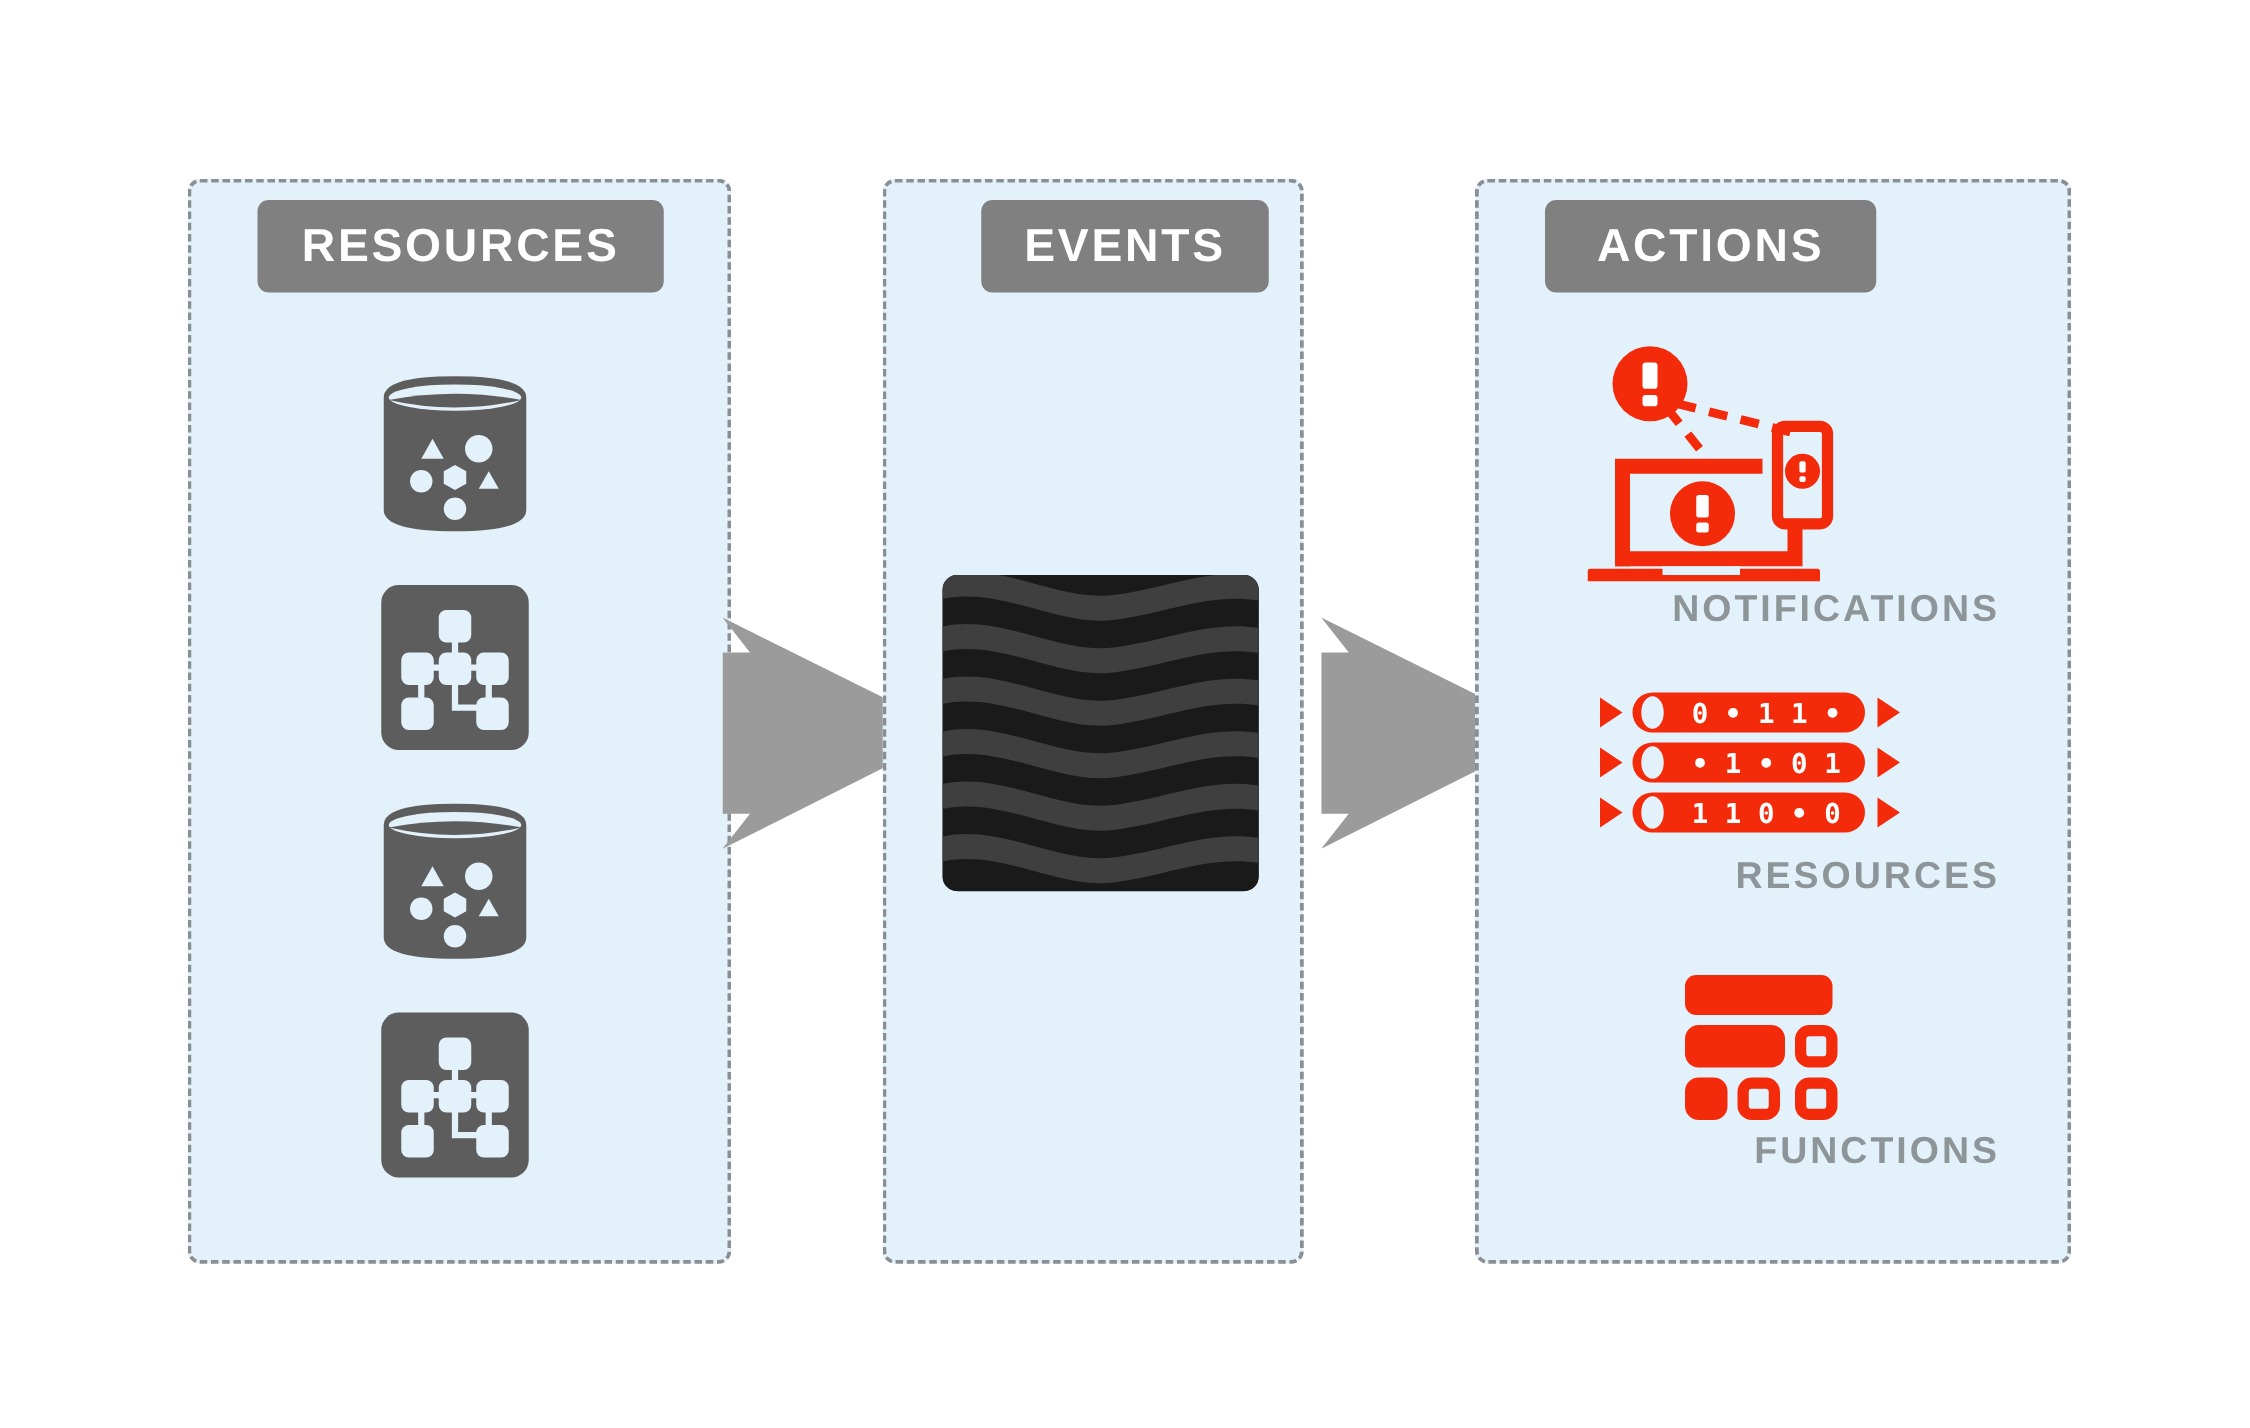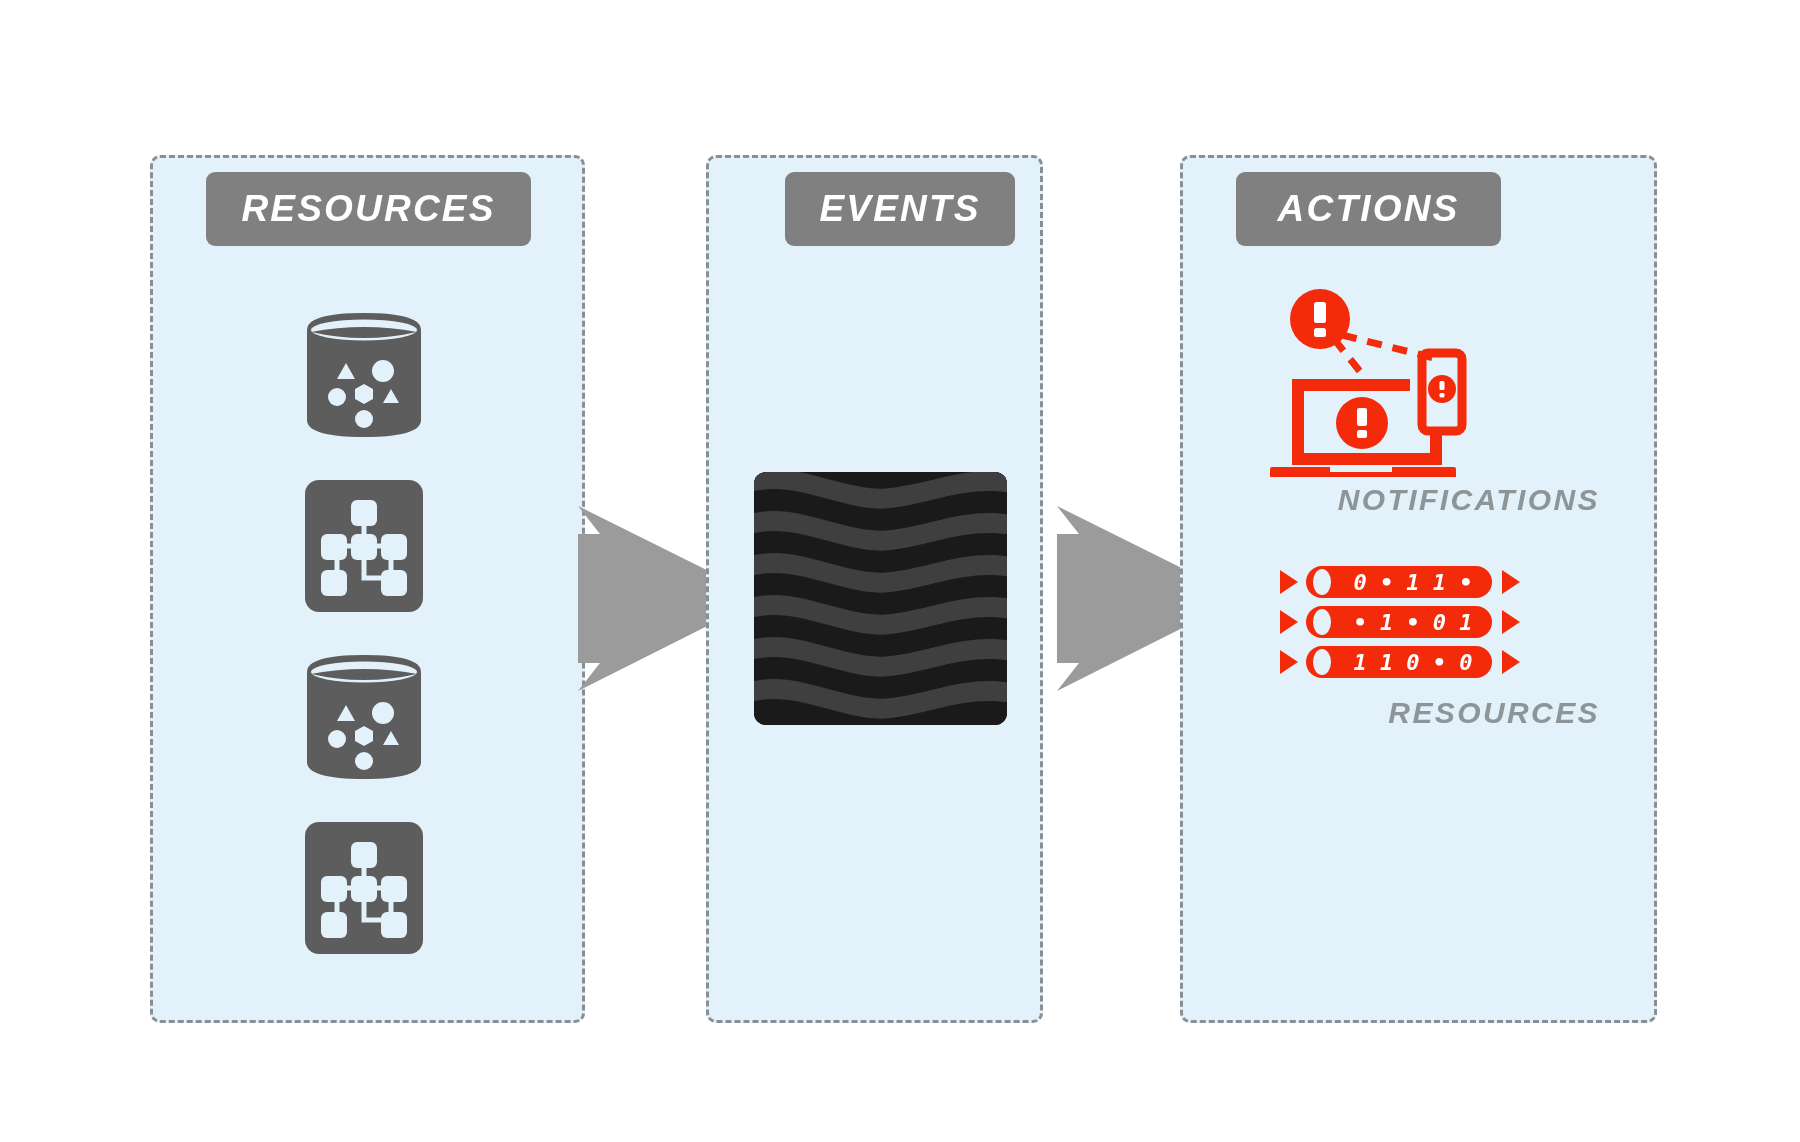--- a/index.html
+++ b/index.html
@@ -10,24 +10,23 @@
   body {
     width: 1800px;
     height: 1142px;
     position: relative;
     font-family: "Liberation Sans", sans-serif;
     overflow: hidden;
   }
 
   .stage {
     position: absolute;
-    left: 0; top: 12px;
+    left: 0; top: 0;
     width: 1800px;
     height: 933px;
-    font-style: italic;
   }
 
   
   .panel {
     position: absolute;
     box-sizing: border-box;
     background: #e2f1fa;
     border: 3px dashed #8a8f94;
     border-radius: 10px;
   }
@@ -276,14 +275,31 @@
         <g fill="#ffffff" font-family="DejaVu Sans Mono, monospace" font-size="22" font-weight="bold" text-anchor="middle">
           <text x="143" y="30">0 • 1 1 •</text>
           <text x="143" y="70">• 1 • 0 1</text>
           <text x="143" y="110">1 1 0 • 0</text>
         </g>
       </svg>
     </div>
     <div class="action-label">RESOURCES</div>
   </div>
 
+  <div class="action-item act-functions">
+    <div class="action-icon">
+      <svg viewBox="0 0 300 120" width="300" height="120" aria-hidden="true">
+        <g fill="#f42b0a">
+          <rect x="78" y="2" width="118" height="32" rx="9"></rect>
+          <rect x="78" y="42" width="80" height="34" rx="11"></rect>
+          <rect x="78" y="84" width="34" height="34" rx="11"></rect>
+        </g>
+        <g fill="none" stroke="#f42b0a" stroke-width="9">
+          <rect x="170.5" y="46.5" width="25" height="25" rx="7"></rect>
+          <rect x="124.5" y="88.5" width="25" height="25" rx="7"></rect>
+          <rect x="170.5" y="88.5" width="25" height="25" rx="7"></rect>
+        </g>
+      </svg>
+    </div>
+    <div class="action-label">FUNCTIONS</div>
+  </div>
 
 </div>
 
 </body></html>

